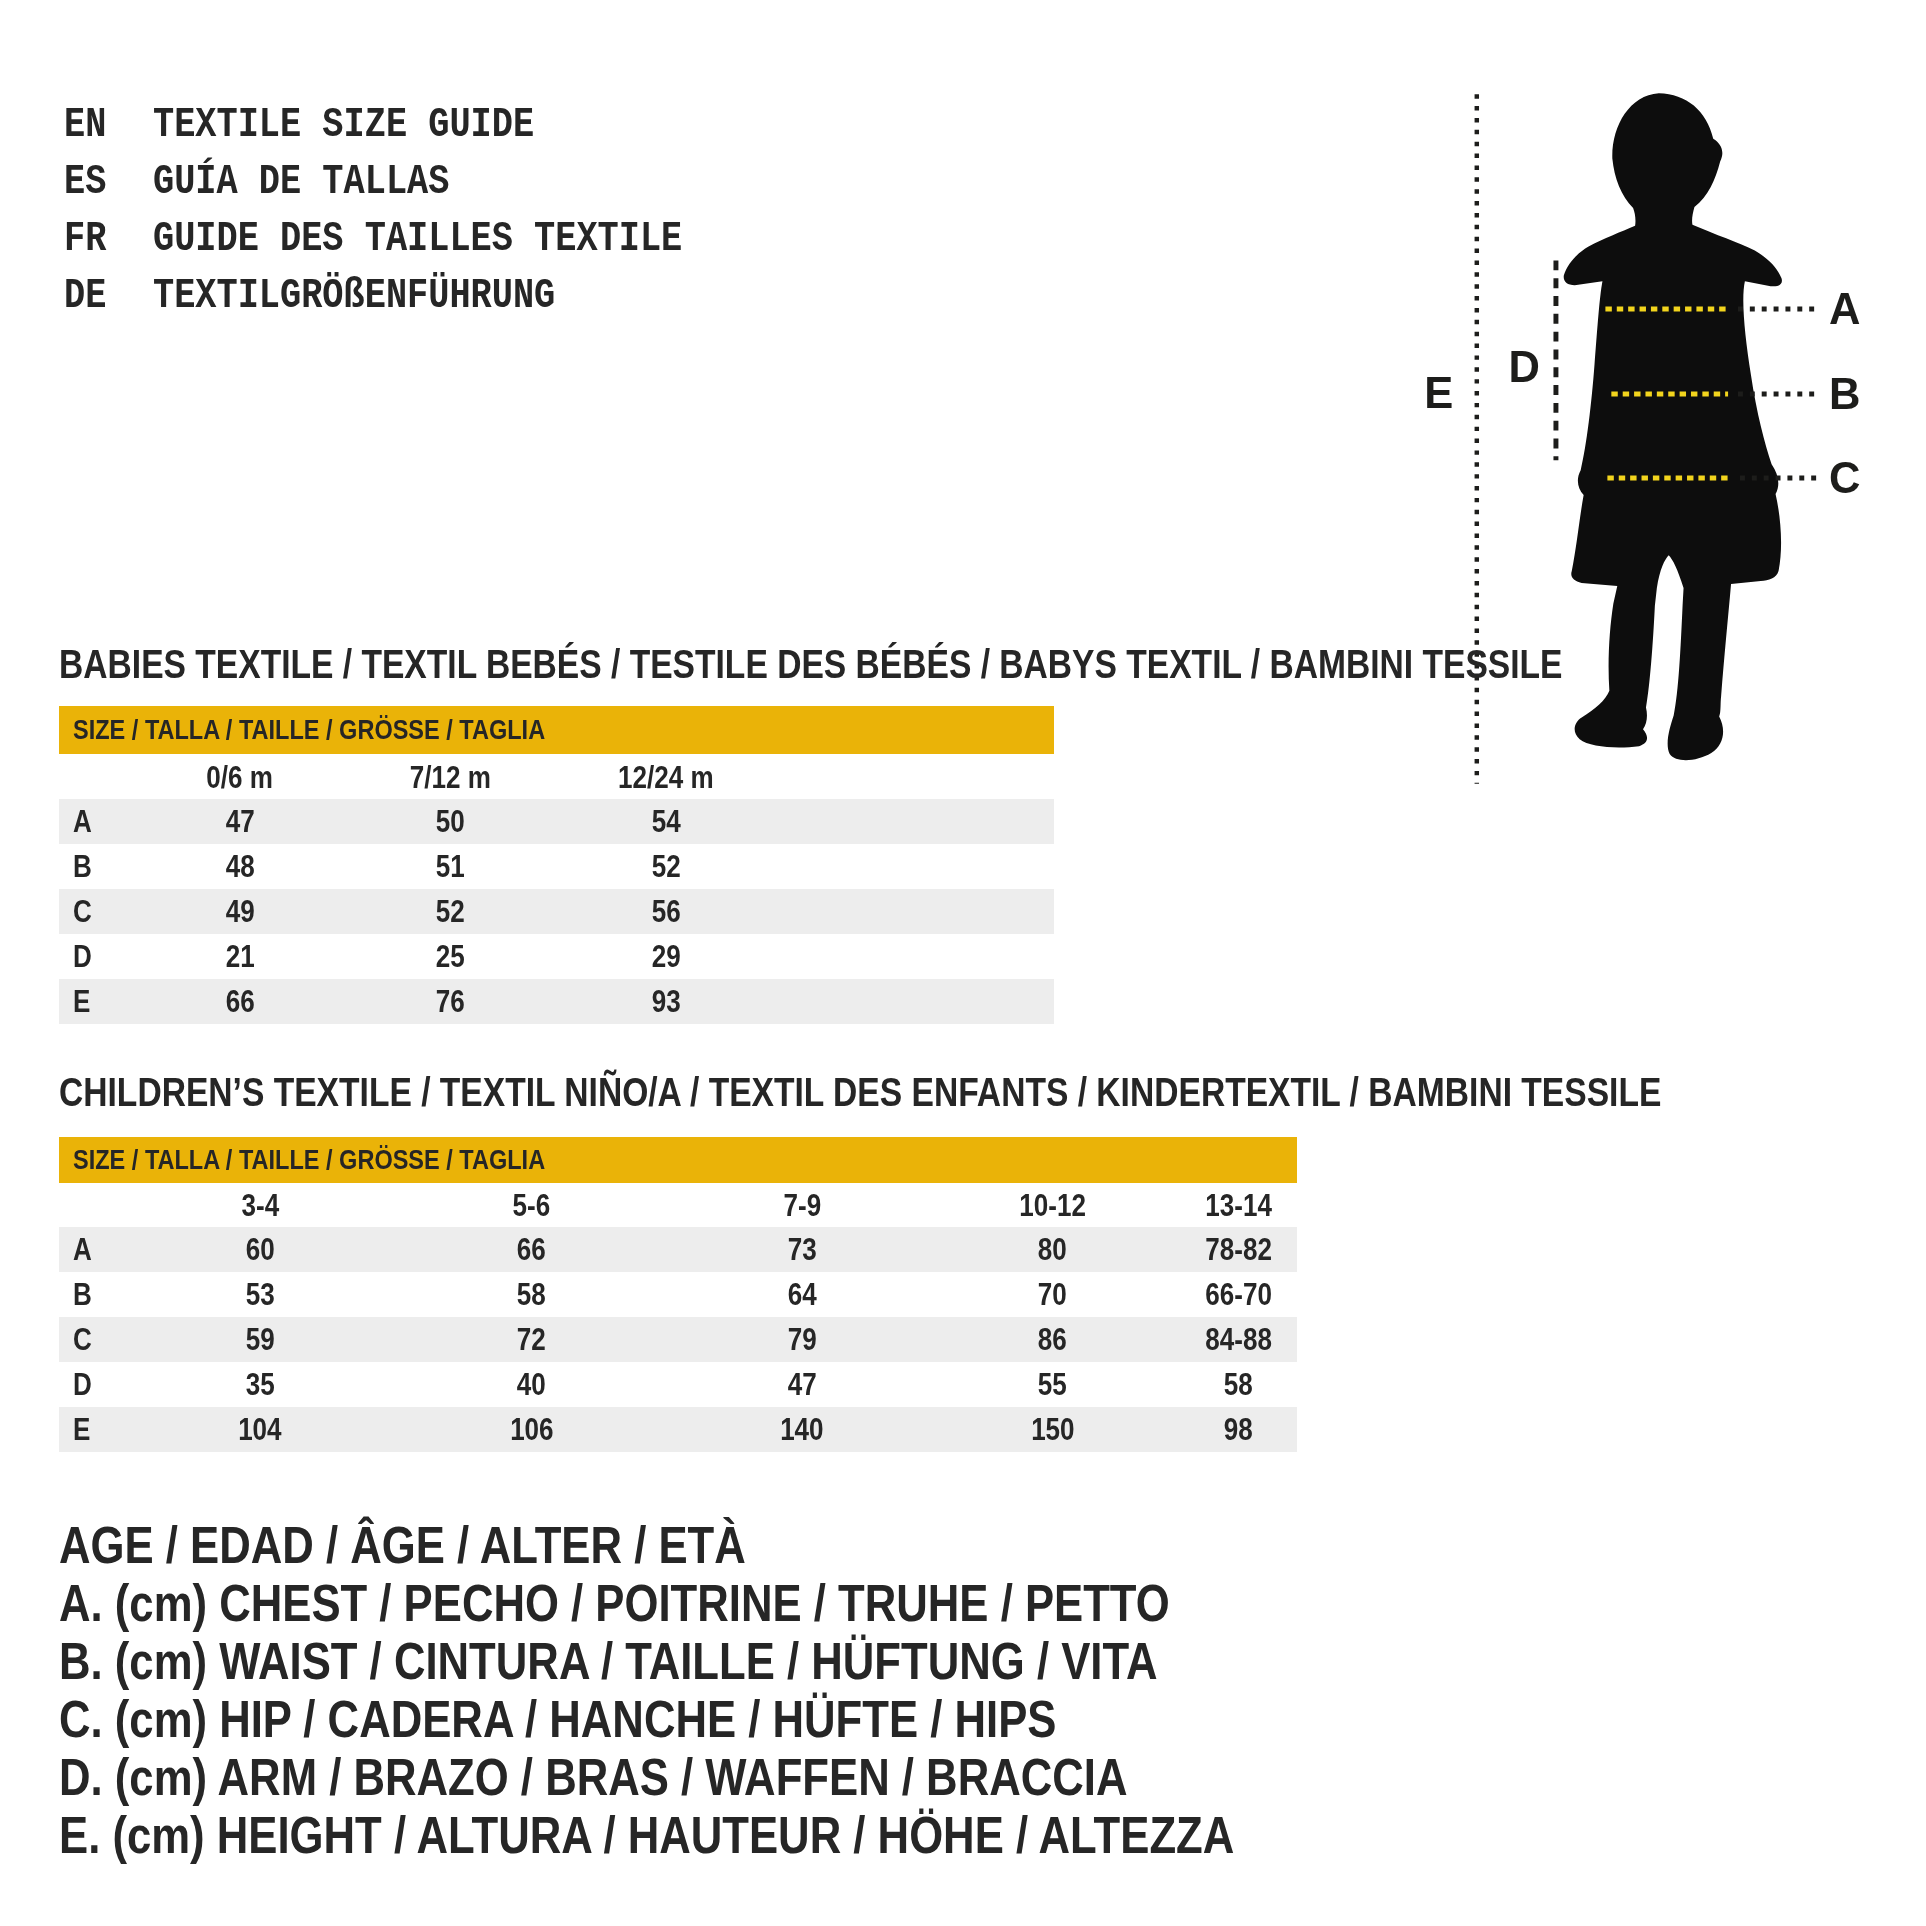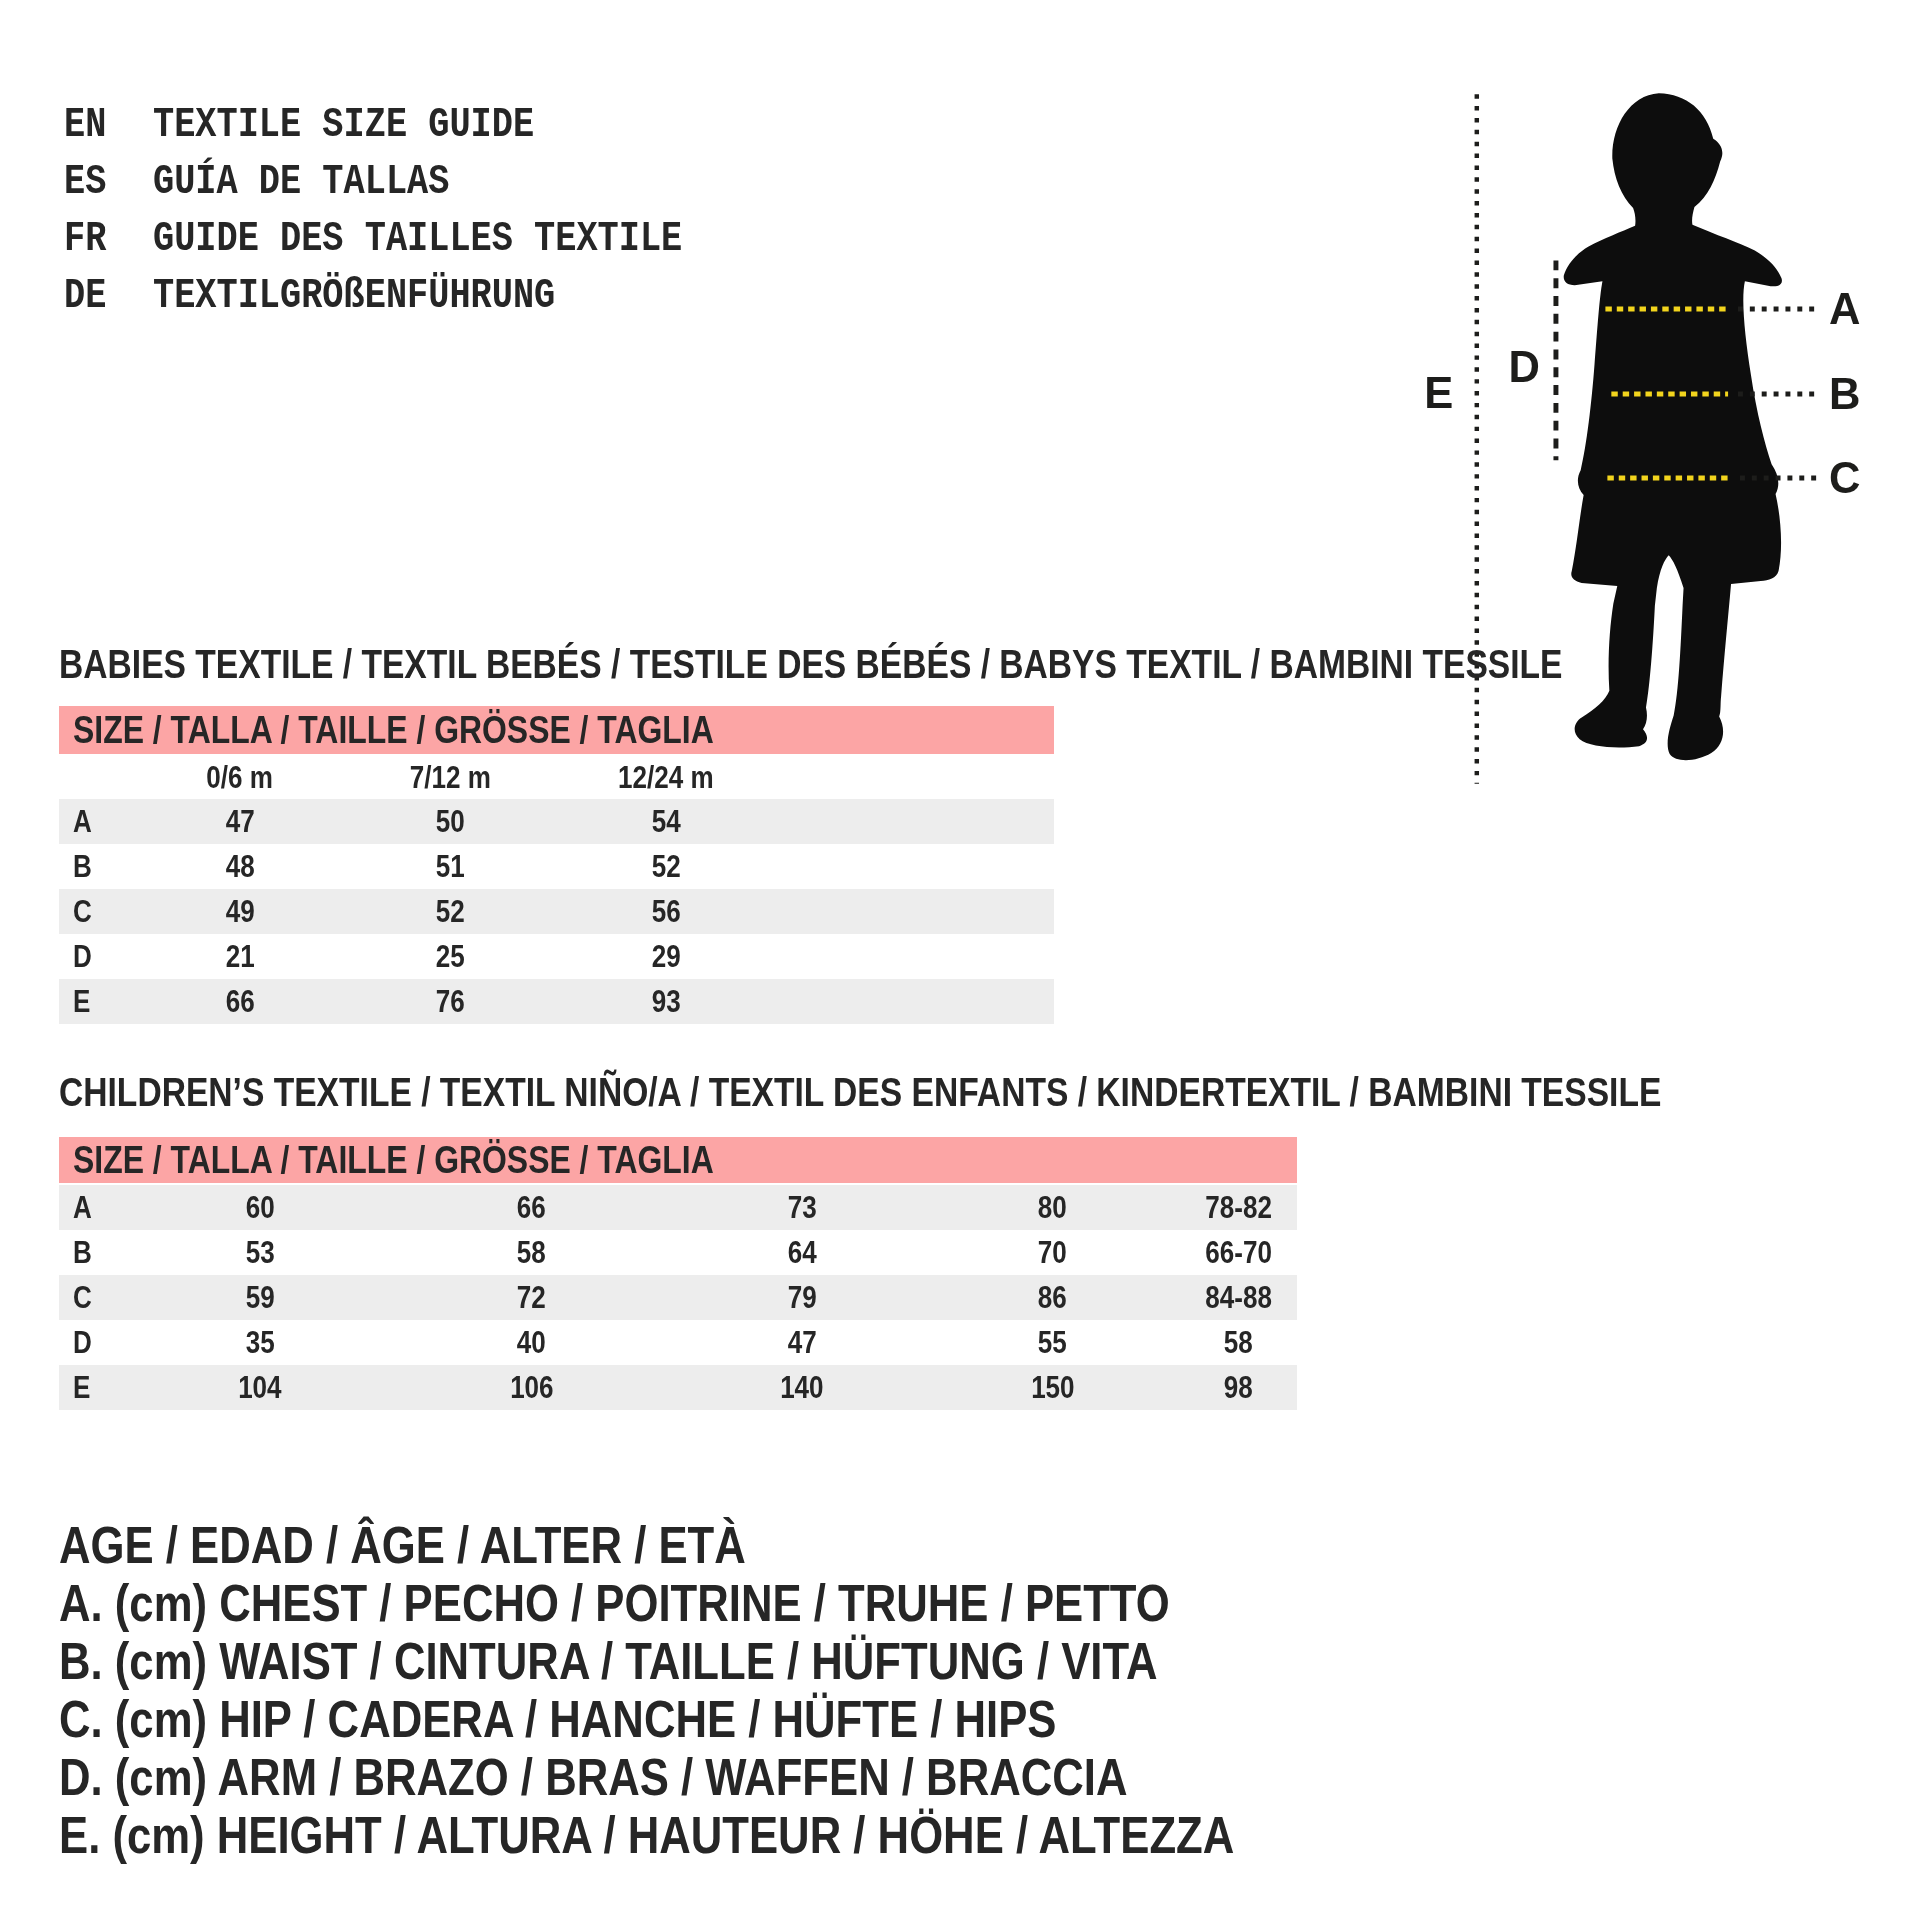--- a/index.html
+++ b/index.html
@@ -16,21 +16,21 @@
   #lang-rows{left:64px;top:96px;}
   .lang-row{display:flex;height:57px;align-items:center;font-size:42px;font-family:Liberation Mono, monospace;}
   .lang-code{width:89px;}
 
   
   .section-title{font-size:40px;line-height:44px;}
   #babies-title{left:59px;top:642px;}
   #children-title{left:59px;top:1070px;}
 
   
-  .sizebar{background:#fca5a5;display:flex;align-items:center;padding-left:14px;font-size:38px;box-sizing:border-box;}
+  .sizebar{background:#eab308;display:flex;align-items:center;padding-left:14px;font-size:28px;box-sizing:border-box;}
   #babies-bar{left:59px;top:706px;width:995px;height:48px;}
   #children-bar{left:59px;top:1137px;width:1238px;height:46px;}
 
   
   .tbl{position:absolute;}
   #babies-table{left:59px;top:757px;width:995px;}
   #children-table{left:59px;top:1185px;width:1238px;}
   .tr{display:grid;align-items:center;font-size:31px;height:45px;}
   #babies-table .tr{grid-template-columns:77px 208px 213px 218px 1fr;}
   #children-table .tr{grid-template-columns:77px 248px 295px 246px 255px 1fr;}
@@ -186,20 +186,28 @@
     </div>
   </div>
 
 <div id="children-title" class="abs section-title">
   <span class="t">CHILDREN’S TEXTILE / TEXTIL NIÑO/A / TEXTIL DES ENFANTS / KINDERTEXTIL / BAMBINI TESSILE</span>
 </div>
 <div id="children-bar" class="abs sizebar">
   <span class="t">SIZE / TALLA / TAILLE / GRÖSSE / TAGLIA</span>
 </div>
 <div id="children-table" class="tbl">
+    <div class="tr head">
+      <div class="lbl"></div>
+      <div class="cell"><span class="tc">3-4</span></div>
+      <div class="cell"><span class="tc">5-6</span></div>
+      <div class="cell"><span class="tc">7-9</span></div>
+      <div class="cell"><span class="tc">10-12</span></div>
+      <div class="cell"><span class="tc">13-14</span></div>
+    </div>
     <div class="tr g">
       <div class="lbl"><span class="t">A</span></div>
       <div class="cell"><span class="tc">60</span></div>
       <div class="cell"><span class="tc">66</span></div>
       <div class="cell"><span class="tc">73</span></div>
       <div class="cell"><span class="tc">80</span></div>
       <div class="cell"><span class="tc">78-82</span></div>
     </div>
     <div class="tr">
       <div class="lbl"><span class="t">B</span></div>

